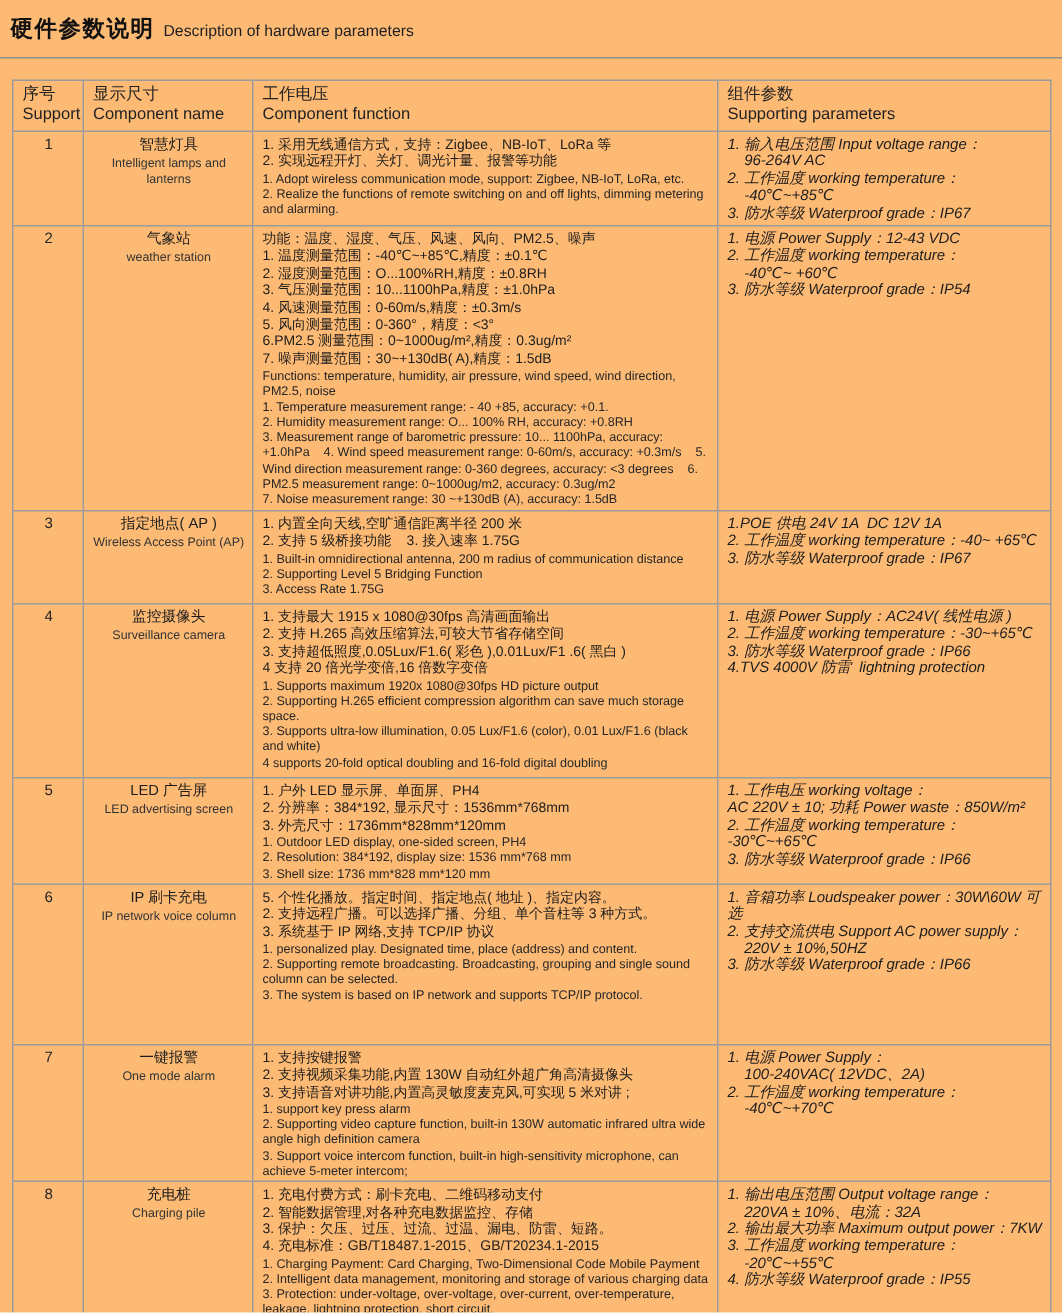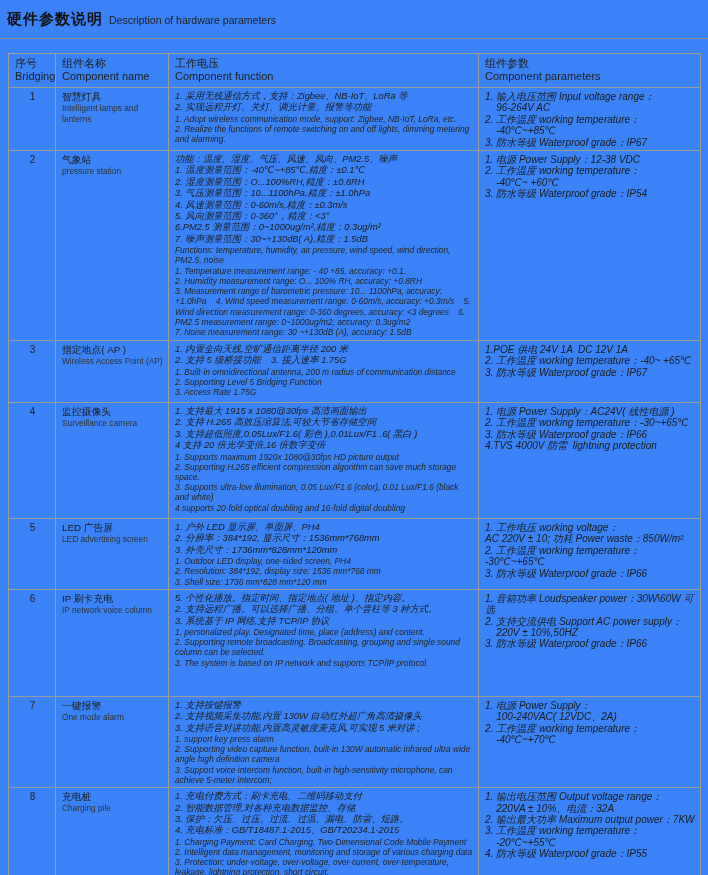--- a/index.html
+++ b/index.html
@@ -2,21 +2,21 @@
 <html><head>
 <meta charset="utf-8">
 <style>
   html,body{margin:0;padding:0;background:#ffffff;}
   body{
     width:708px;height:875px;
     font-family:"Liberation Sans","DejaVu Sans",sans-serif;
     color:#1f1f1f;
     -webkit-font-smoothing:antialiased;
   }
-  .page{width:708px;height:875px;box-sizing:border-box;overflow:hidden;background:#3b82f6;}
+  .page{width:708px;height:875px;box-sizing:border-box;overflow:hidden;background:#fdba74;}
 
   
   .titlebar{
     box-sizing:border-box;
     margin:0;
     padding:10px 0 9px 7px;
     border-bottom:1px solid #8c8c8c;
   }
   .title-zh{font-size:15px;font-weight:bold;color:#111;letter-spacing:1px;}
   .title-en{font-size:10.5px;color:#222;margin-left:6px;}
@@ -50,31 +50,31 @@
     padding-top:4px;
   }
   thead th .h-zh, thead th .h-en{display:block;}
 
   td.ord{
     text-align:center;
     font-size:10px;
     padding-top:6px;
     color:#222;
   }
-  td.name{padding-top:6px;}
+  td.name{padding-top:6px;text-align:center;}
   td.name .n-zh{font-size:9.8px;line-height:12px;color:#1c1c1c;}
   td.name .n-en{font-size:8.3px;line-height:10.5px;color:#333;}
 
   td.fn .fn-zh{
     font-size:9.3px;line-height:11.4px;
-    white-space:pre-wrap;color:#1c1c1c;font-style:italic;
+    white-space:pre-wrap;color:#1c1c1c;
   }
   td.fn .fn-en{
     font-size:8.4px;line-height:10.2px;
-    white-space:pre-wrap;color:#262626;font-style:italic;
+    white-space:pre-wrap;color:#262626;
   }
   td.pm{
     font-size:10px;line-height:11.4px;
     white-space:pre-wrap;color:#1c1c1c;
     padding-left:8px;
     font-style:italic;
   }
 
   
   tr.r1{height:58px;}
@@ -99,33 +99,33 @@
     <colgroup>
       <col class="c-ord">
         <col class="c-name">
         <col class="c-fn">
         <col class="c-pm">
     </colgroup>
     <thead>
       <tr>
         <th>
           <span class="h-zh">序号</span>
-          <span class="h-en">Bridging</span>
+          <span class="h-en">Support</span>
         </th>
         <th>
-          <span class="h-zh">组件名称</span>
+          <span class="h-zh">显示尺寸</span>
           <span class="h-en">Component name</span>
         </th>
         <th>
           <span class="h-zh">工作电压</span>
           <span class="h-en">Component function</span>
         </th>
         <th>
           <span class="h-zh">组件参数</span>
-          <span class="h-en">Component parameters</span>
+          <span class="h-en">Supporting parameters</span>
         </th>
       </tr>
     </thead>
     <tbody>
 
       <tr class="r1">
         <td class="ord">1</td>
         <td class="name">
           <div class="n-zh">智慧灯具</div>
           <div class="n-en">Intelligent lamps and lanterns</div>
@@ -140,38 +140,38 @@
     96-264V AC
 2. 工作温度 working temperature：
     -40℃~+85℃
 3. 防水等级 Waterproof grade：IP67</td>
       </tr>
 
       <tr class="r2">
         <td class="ord">2</td>
         <td class="name">
           <div class="n-zh">气象站</div>
-          <div class="n-en">pressure station</div>
+          <div class="n-en">weather station</div>
         </td>
         <td class="fn">
           <div class="fn-zh">功能：温度、湿度、气压、风速、风向、PM2.5、噪声
 1. 温度测量范围：-40℃~+85℃,精度：±0.1℃
 2. 湿度测量范围：O...100%RH,精度：±0.8RH
 3. 气压测量范围：10...1100hPa,精度：±1.0hPa
 4. 风速测量范围：0-60m/s,精度：±0.3m/s
 5. 风向测量范围：0-360°，精度：&lt;3°
 6.PM2.5 测量范围：0~1000ug/m²,精度：0.3ug/m²
 7. 噪声测量范围：30~+130dB( A),精度：1.5dB</div>
           <div class="fn-en">Functions: temperature, humidity, air pressure, wind speed, wind direction, PM2.5, noise
 1. Temperature measurement range: - 40 +85, accuracy: +0.1.
 2. Humidity measurement range: O... 100% RH, accuracy: +0.8RH
 3. Measurement range of barometric pressure: 10... 1100hPa, accuracy: +1.0hPa    4. Wind speed measurement range: 0-60m/s, accuracy: +0.3m/s    5. Wind direction measurement range: 0-360 degrees, accuracy: &lt;3 degrees    6. PM2.5 measurement range: 0~1000ug/m2, accuracy: 0.3ug/m2
 7. Noise measurement range: 30 ~+130dB (A), accuracy: 1.5dB</div>
         </td>
-        <td class="pm">1. 电源 Power Supply：12-38 VDC
+        <td class="pm">1. 电源 Power Supply：12-43 VDC
 2. 工作温度 working temperature：
     -40℃~ +60℃
 3. 防水等级 Waterproof grade：IP54</td>
       </tr>
 
       <tr class="r3">
         <td class="ord">3</td>
         <td class="name">
           <div class="n-zh">指定地点( AP )</div>
           <div class="n-en">Wireless Access Point (AP)</div>

